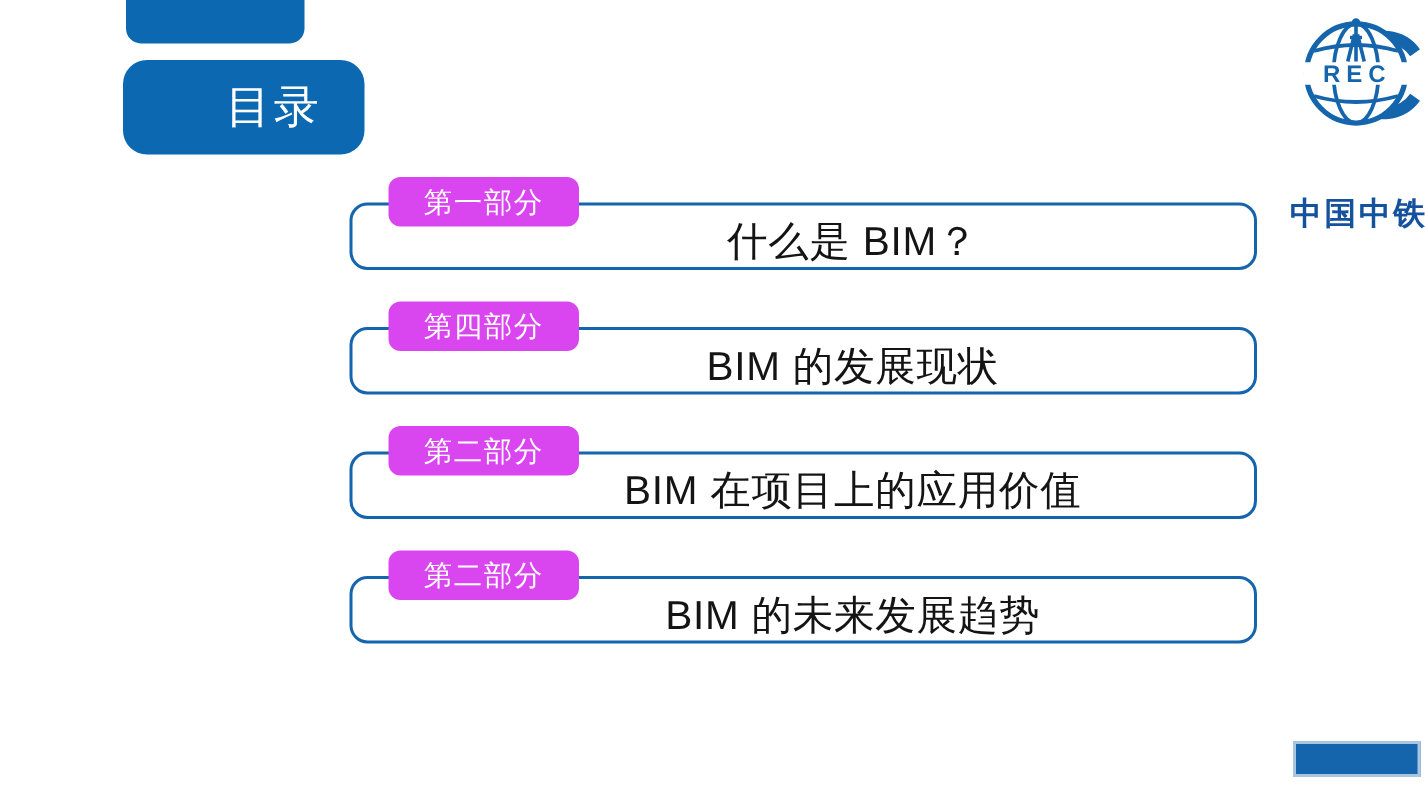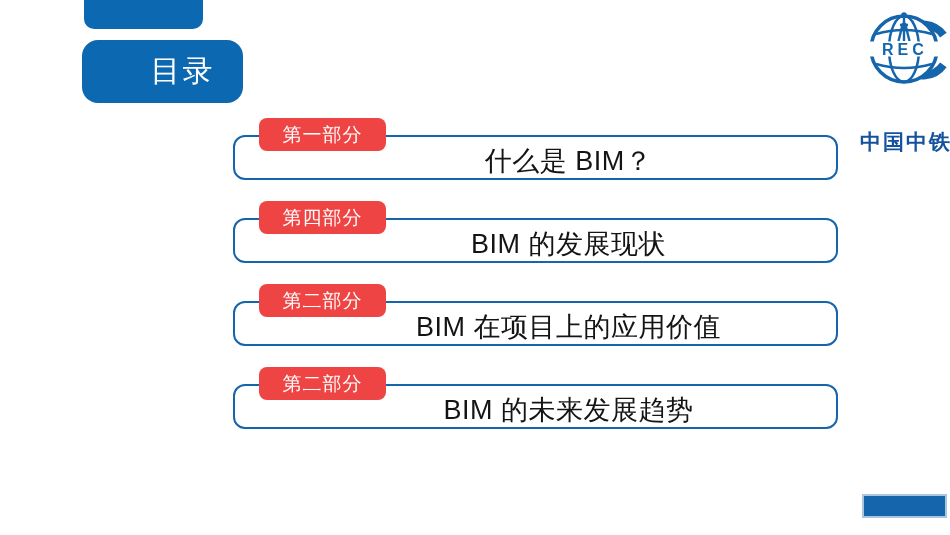--- a/index.html
+++ b/index.html
@@ -25,21 +25,21 @@
     background:#ffffff;border:2px solid #1565ad;border-radius:12px;
     display:flex;align-items:center;justify-content:center;
     padding-left:66px;box-sizing:content-box;
   }
   .section-title{
     font-size:27px;color:#141414;letter-spacing:0.5px;white-space:nowrap;
     padding-top:6px;
   }
   .section-badge{
     position:absolute;left:26px;top:0;width:127px;height:33px;
-    background:#ef4444;border-radius:8px;
+    background:#d946ef;border-radius:8px;
     display:flex;align-items:center;justify-content:center;
     color:#ffffff;font-size:19px;letter-spacing:1px;
   }
   
   .logo{position:absolute;left:856px;top:8px;width:100px;height:106px;}
   .logo svg{display:block;}
   .logo-text{
     position:absolute;left:0;top:84px;width:100px;text-align:center;
     color:#15529e;font-size:21px;font-weight:bold;letter-spacing:2px;white-space:nowrap;margin-top:36px;
   }

